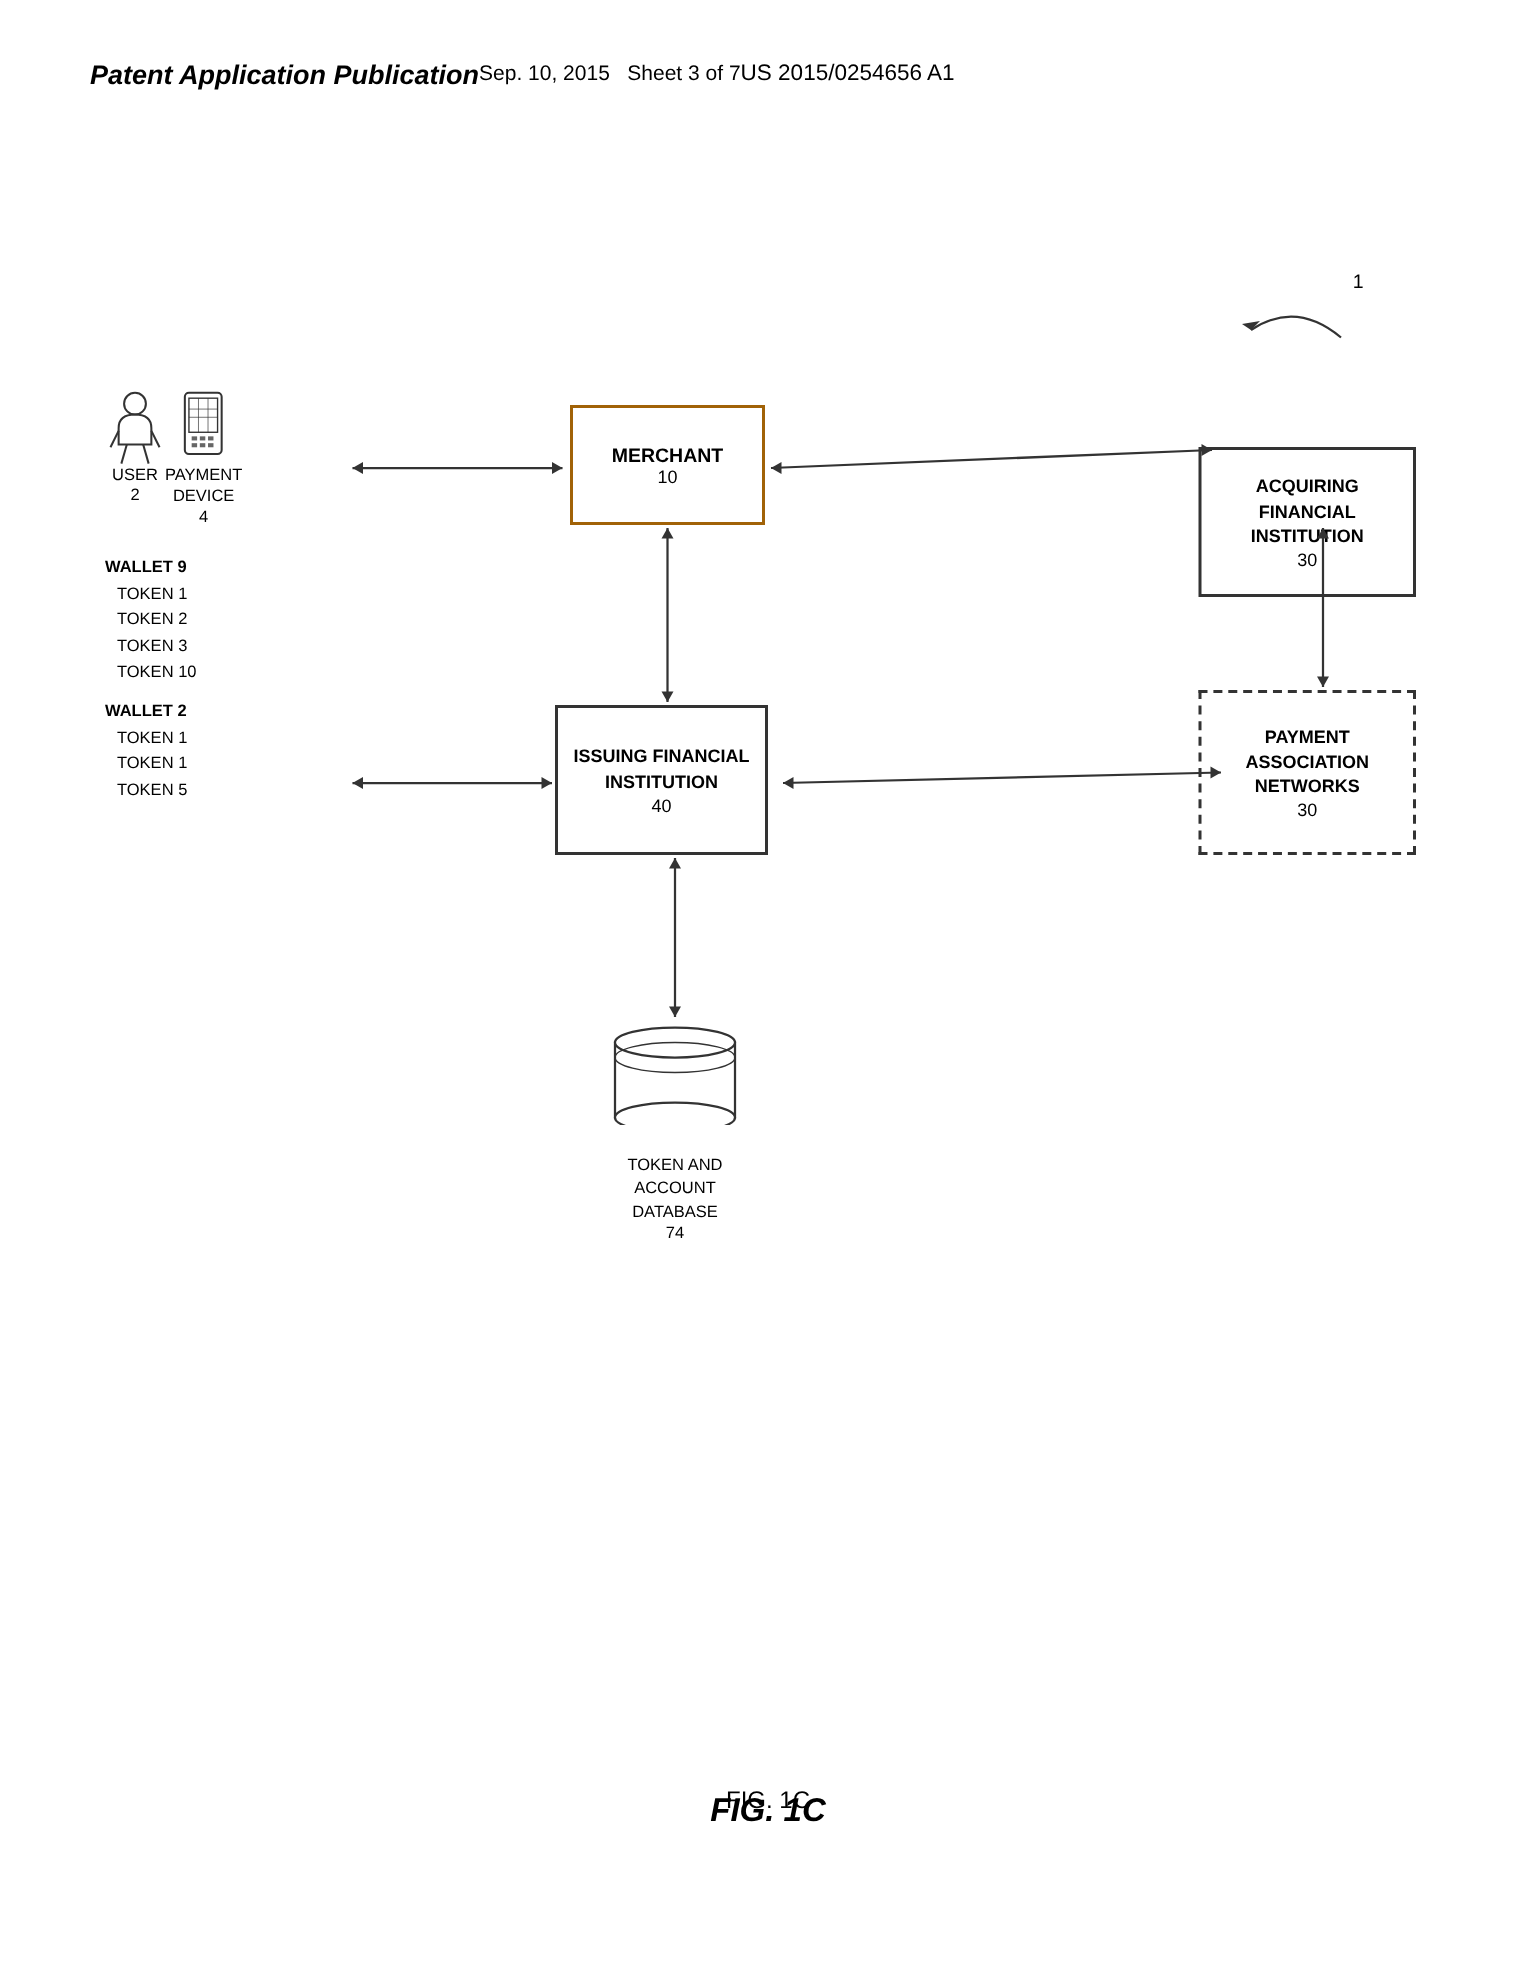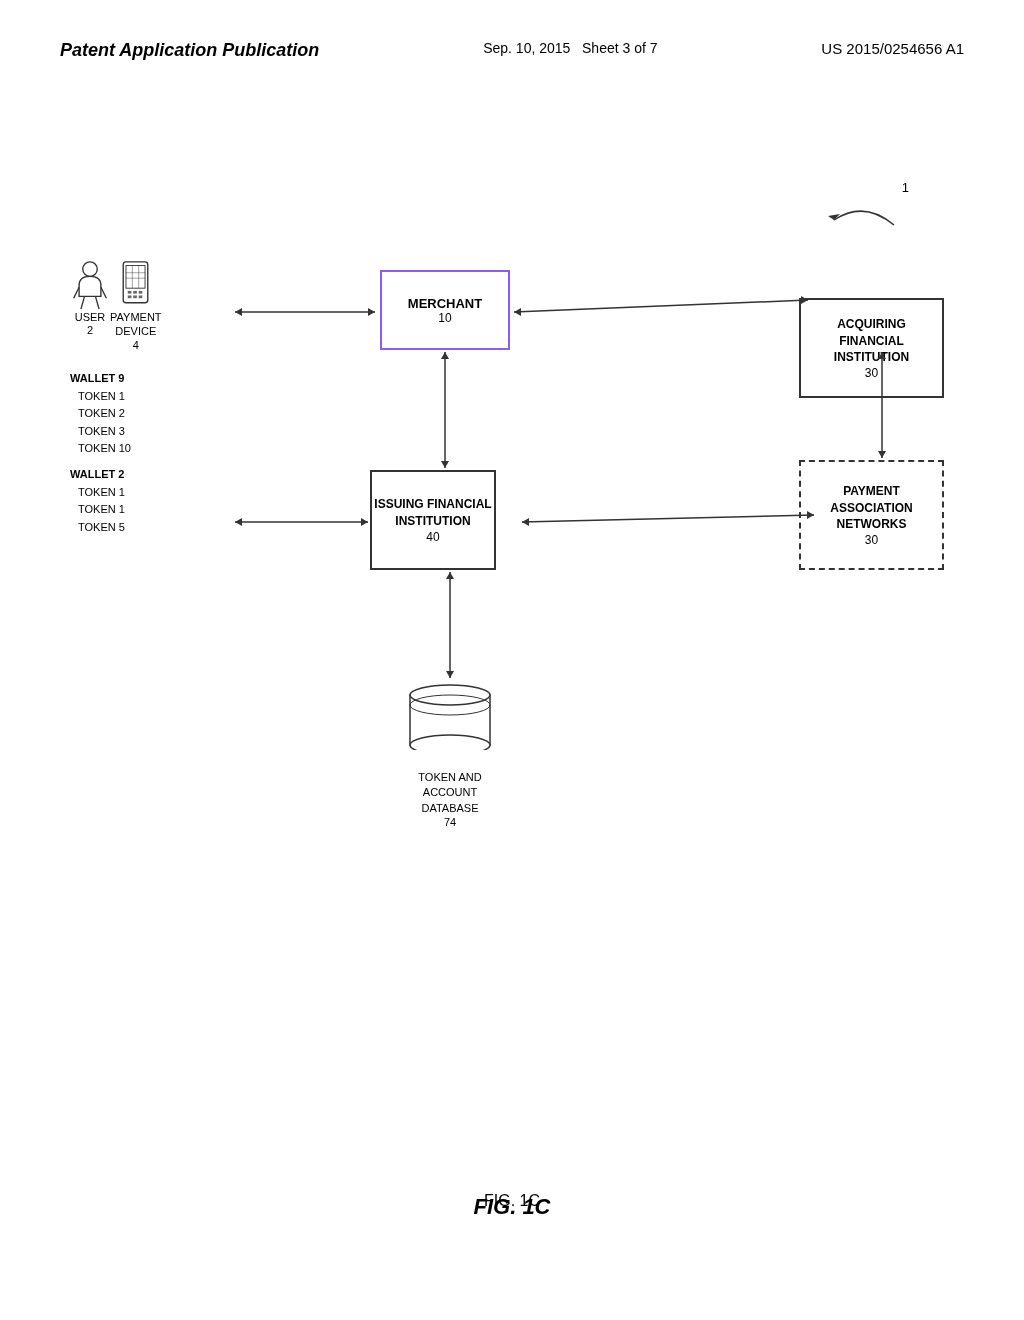--- a/index.html
+++ b/index.html
@@ -11,21 +11,20 @@
       overflow: hidden;
       position: relative;
     }
 
     
     .header {
       position: absolute;
       top: 40px;
       left: 0; right: 0;
       display: flex;
-      justify-content: space-between;
       align-items: flex-start;
       padding: 0 60px;
     }
     .header-left {
       font-size: 18px;
       font-weight: bold;
       font-style: italic;
     }
     .header-center {
       font-size: 14px;
@@ -104,21 +103,21 @@
       padding-left: 8px;
     }
 
     
     .merchant-box {
       position: absolute;
       top: 110px;
       left: 320px;
       width: 130px;
       height: 80px;
-      border: 2px solid #8b5cf6;
+      border: 2px solid #a16207;
       display: flex;
       flex-direction: column;
       align-items: center;
       justify-content: center;
     }
     .merchant-box .box-title {
       font-size: 13px;
       font-weight: bold;
       text-align: center;
     }
@@ -148,21 +147,21 @@
     }
     .acquiring-box .box-num {
       font-size: 12px;
     }
 
     
     .issuing-box {
       position: absolute;
       top: 310px;
       left: 310px;
-      width: 126px;
+      width: 142px;
       height: 100px;
       border: 2px solid #333;
       display: flex;
       flex-direction: column;
       align-items: center;
       justify-content: center;
     }
     .issuing-box .box-title {
       font-size: 12px;
       font-weight: bold;

